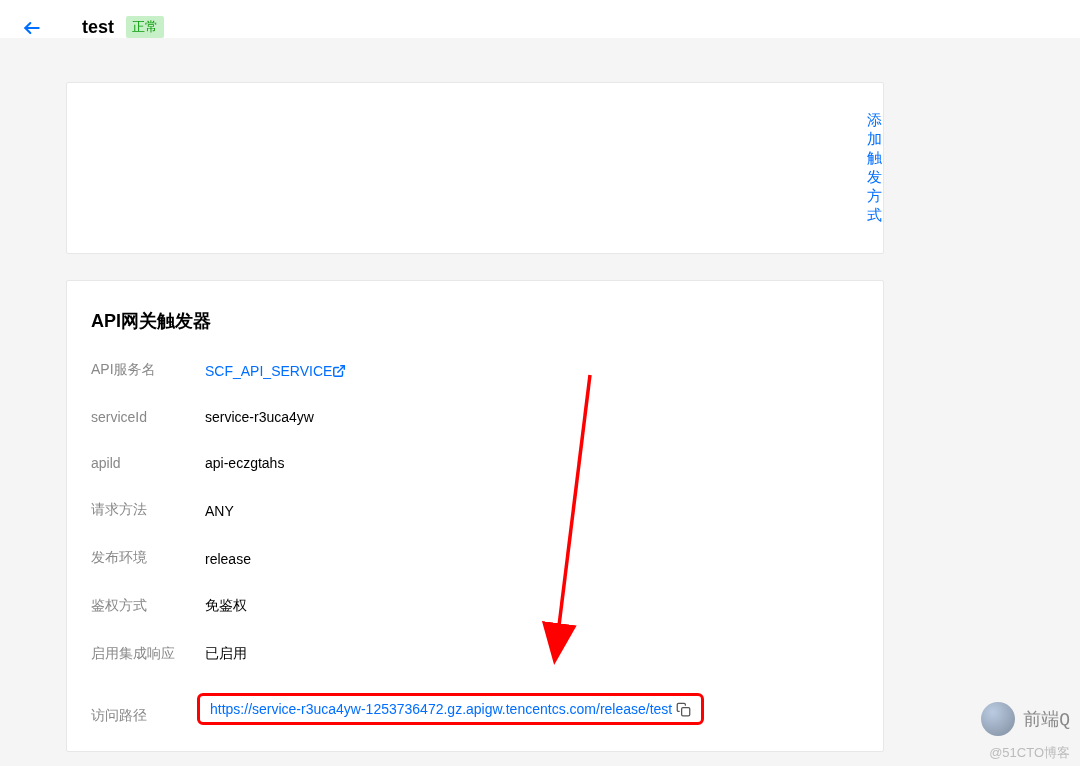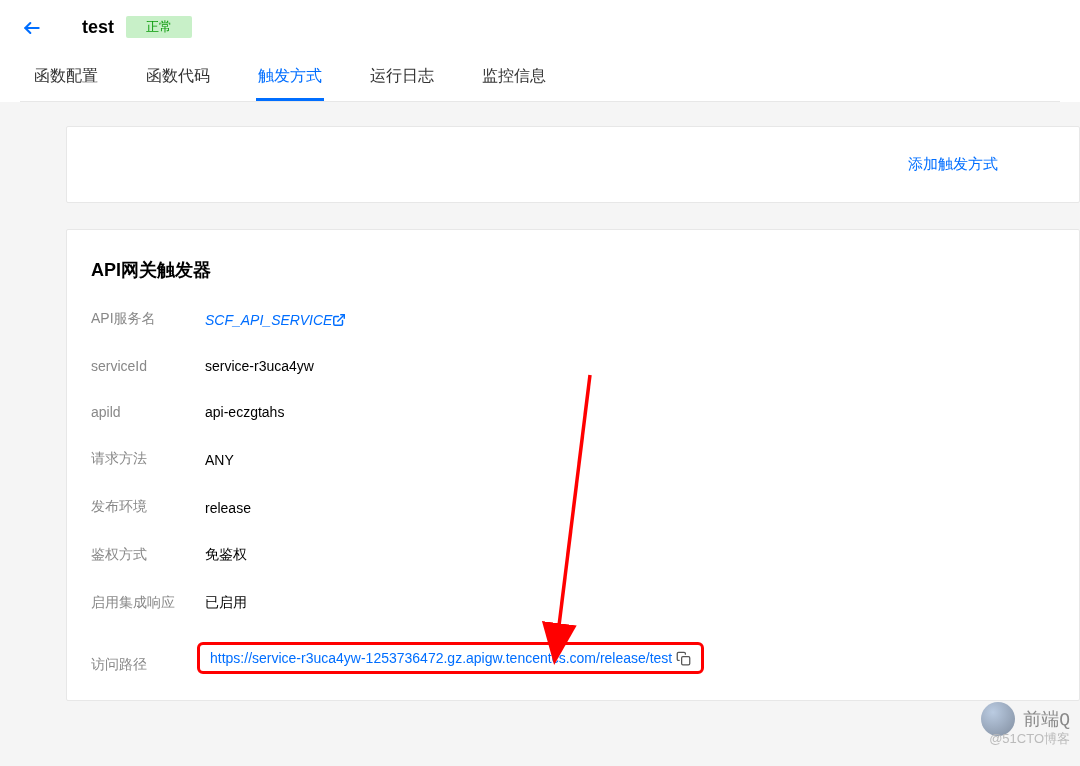--- a/index.html
+++ b/index.html
@@ -35,21 +35,21 @@
     .page-title {
       font-size: 18px;
       font-weight: 700;
       color: #000;
       margin-left: 28px;
     }
     .status-badge {
       background: #c8f0c8;
       color: #0d9b0d;
       font-size: 13px;
-      padding: 2px 20px;
+      padding: 2px 6px;
       border-radius: 2px;
     }
     .tabs {
       display: flex;
       gap: 44px;
       padding-left: 12px;
       border-bottom: 1px solid #e7e7e7;
     }
     .tab {
       font-size: 16px;
@@ -73,21 +73,21 @@
     }
     .content-area {
       padding: 24px 0 0 66px;
       background: #f5f5f5;
     }
     .card {
       background: #fff;
       border: 1px solid #e7e7e7;
       border-radius: 2px;
       margin-bottom: 26px;
-      width: 1014px;
+      width: 818px;
     }
     .card.add-trigger {
       padding: 28px 40px;
       text-align: center;
     }
     .add-trigger-link {
       color: #006eff;
       font-size: 15px;
       cursor: pointer;
       display: inline-block;
@@ -119,21 +119,20 @@
     }
     .kv-value {
       color: #000;
       font-size: 14px;
     }
     .kv-value.link {
       color: #006eff;
       cursor: pointer;
       display: flex;
       align-items: center;
-      font-style: italic;
     }
     .url-box {
       border: 3px solid #ff0000;
       border-radius: 6px;
       padding: 5px 10px 5px 10px;
       display: inline-flex;
       align-items: center;
       gap: 4px;
       margin-left: -8px;
     }
@@ -167,46 +166,39 @@
     }
     .watermark-circle {
       width: 34px;
       height: 34px;
       border-radius: 50%;
       background: radial-gradient(circle at 35% 30%, #b0c4de, #6b7a8f);
     }
     .watermark-sub {
       position: absolute;
       right: 10px;
-      bottom: 18px;
+      bottom: 4px;
       color: #bbb;
       font-size: 13px;
     }
   </style>
 </head>
 <body>
 
 <div class="header">
   <div class="title-row">
     <span class="back-arrow">
       <svg width="20" height="20" viewBox="0 0 24 24" fill="none" stroke="#006eff" stroke-width="2.5" stroke-linecap="round" stroke-linejoin="round">
         <line x1="20" y1="12" x2="4" y2="12"></line>
         <polyline points="10 18 4 12 10 6"></polyline>
       </svg>
     </span>
     <span class="page-title">test</span>
     <span class="status-badge">正常</span>
   </div>
-  <div class="tabs">
-    <div class="tab">函数配置</div>
-    <div class="tab">函数代码</div>
-    <div class="tab active">触发方式</div>
-    <div class="tab">运行日志</div>
-    <div class="tab">监控信息</div>
-  </div>
 </div>
 
 <div class="content-area">
   <div class="card add-trigger">
     <span class="add-trigger-link">添加触发方式</span>
   </div>
 
   <div class="card trigger-detail">
     <div class="section-title">API网关触发器</div>
 

